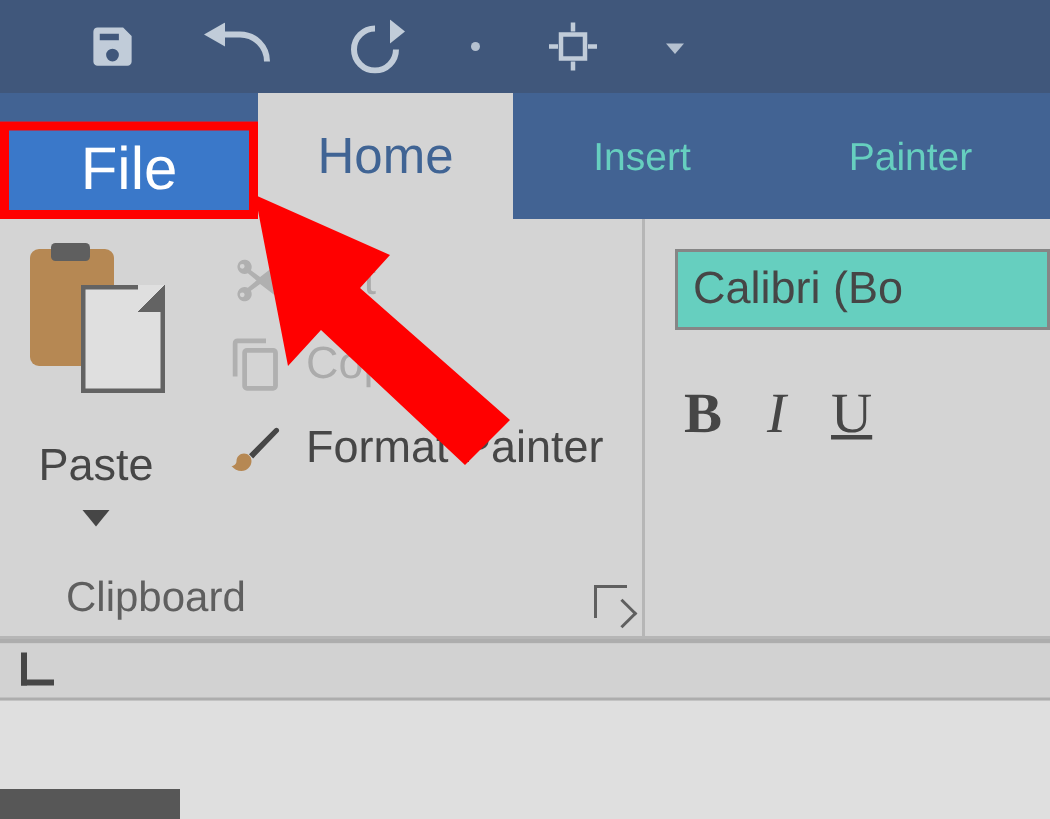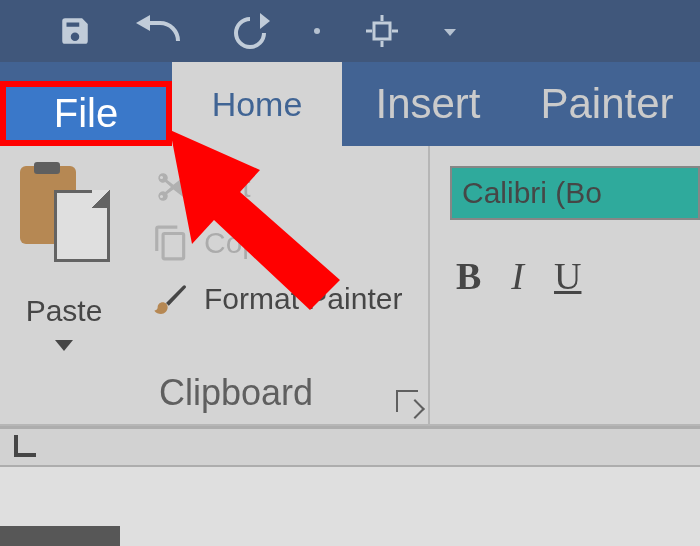--- a/index.html
+++ b/index.html
@@ -48,22 +48,22 @@
     height: 84px;
     width: 100%;
     background: #2e5a9a;
     display: flex;
     align-items: stretch;
   }
   .tab {
     display: flex;
     align-items: center;
     justify-content: center;
-    font-size: 42px;
-    color: #e5e5e5;
+    font-size: 26px;
+    color: #5eead4;
     padding: 0 28px;
   }
   .tab-file {
     width: 172px;
     background: #3a78c9;
     color: #ffffff;
     font-size: 40px;
     position: relative;
     border: 6px solid #ff0000;
     z-index: 20;
@@ -150,22 +150,22 @@
   }
   .cut-row { left: 150px; top: 20px; opacity: 0.35; }
   .copy-row { left: 150px; top: 76px; opacity: 0.35; }
   .fp-row { left: 150px; top: 132px; }
   .mini-label { font-size: 30px; color: #555; }
   .scissors-icon, .copy-icon, .brush-icon { width: 42px; height: 42px; display:flex; align-items:center; justify-content:center; }
   .group-name {
     position: absolute;
     bottom: 10px;
     left: 0; width: 100%;
-    text-align: center;
-    font-size: 36px;
+    text-align: left;
+    font-size: 28px;
     color: #555;
     padding-left: 44px;
   }
   .dialog-launcher {
     position: absolute;
     right: 10px; bottom: 12px;
     width: 22px; height: 22px;
     border: 2px solid #555;
     border-right: none;
     border-bottom: none;
@@ -181,21 +181,21 @@
   }
   .font-group {
     flex: 1;
     position: relative;
     padding: 20px 0 0 20px;
   }
   .font-select {
     width: 250px;
     height: 54px;
     border: 2px solid #888;
-    background: #14b8a6;
+    background: #5eead4;
     font-size: 30px;
     color: #333;
     padding: 0 10px;
     display: flex;
     align-items: center;
     overflow: hidden;
     white-space: nowrap;
   }
   .format-row {
     margin-top: 34px;

